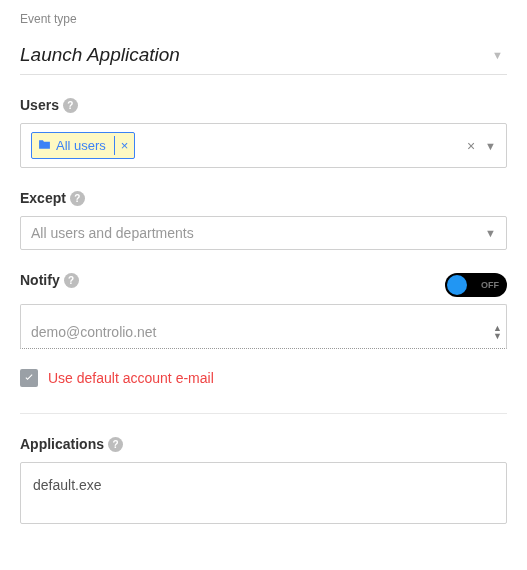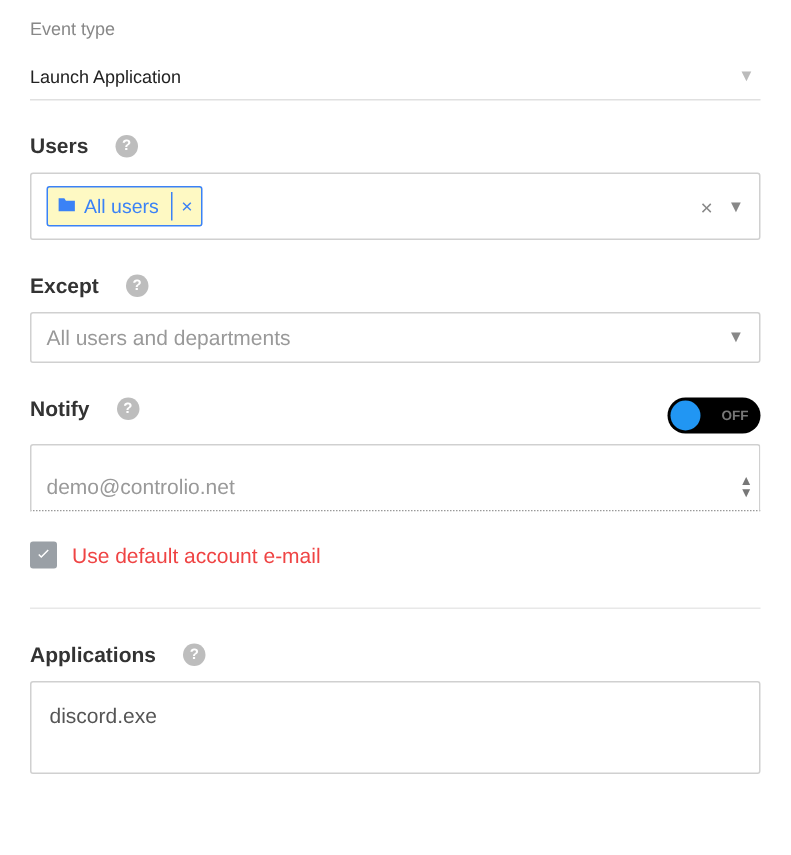--- a/index.html
+++ b/index.html
@@ -1,22 +1,22 @@
 <!DOCTYPE html>
 <html><head>
 <meta charset="utf-8">
 <style>
 * { box-sizing: border-box; margin: 0; padding: 0; }
 body { font-family: Arial, Helvetica, sans-serif; background: #fff; width: 527px; padding: 12px 20px; color: #333; }
 .field-label-small { font-size: 12px; color: #888; margin-bottom: 14px; }
 .field-value-row { display: flex; justify-content: space-between; align-items: center; padding: 4px 0 8px 0; border-bottom: 1px solid #e0e0e0; }
-.field-value { font-size: 12px; font-weight: 500; color: #222; }
+.field-value { font-size: 19px; font-weight: 500; color: #222; font-style: italic; }
 .caret { color: #bbb; font-size: 11px; padding-right: 4px; }
 .section { margin-top: 22px; }
-.section-label { font-size: 14px; font-weight: 700; color: #333; display: flex; align-items: center; gap: 18px; margin-bottom: 10px; }
+.section-label { font-size: 14px; font-weight: 700; color: #333; display: flex; align-items: center; gap: 4px; margin-bottom: 10px; }
 .help-icon { width: 15px; height: 15px; border-radius: 50%; background: #bdbdbd; color: #fff; display: inline-flex; align-items: center; justify-content: center; font-size: 10px; font-weight: bold; }
 .input-box { border: 1px solid #d0d0d0; border-radius: 2px; padding: 8px 10px; display: flex; align-items: center; justify-content: space-between; gap: 8px; }
 .chip { display: inline-flex; align-items: center; gap: 5px; background: #fef9c3; border: 1px solid #3b82f6; color: #3b82f6; border-radius: 2px; padding: 3px 0 3px 6px; font-size: 13px; }
 .chip .folder { font-size: 12px; color: #3b82f6; }
 .chip .remove { border-left: 1px solid #3b82f6; padding: 2px 6px; color: #3b82f6; cursor: pointer; font-size: 13px; margin-left: 3px; }
 .box-controls { display: flex; align-items: center; gap: 10px; color: #888; }
 .clear-x { font-size: 14px; cursor: pointer; color: #888; }
 .dropdown-caret { font-size: 11px; color: #888; cursor: pointer; }
 .placeholder-text { color: #999; font-size: 14px; flex: 1; }
 .notify-header { display: flex; justify-content: space-between; align-items: center; margin-bottom: 6px; }
@@ -105,15 +105,15 @@
 </div>
 
 <hr class="divider">
 
 <div class="section">
   <div class="section-label">
     <span>Applications</span>
     <span class="help-icon">?</span>
   </div>
   <div class="app-input">
-    <span>discord.exe</span>
+    <span>default.exe</span>
   </div>
 </div>
 
 </body></html>

